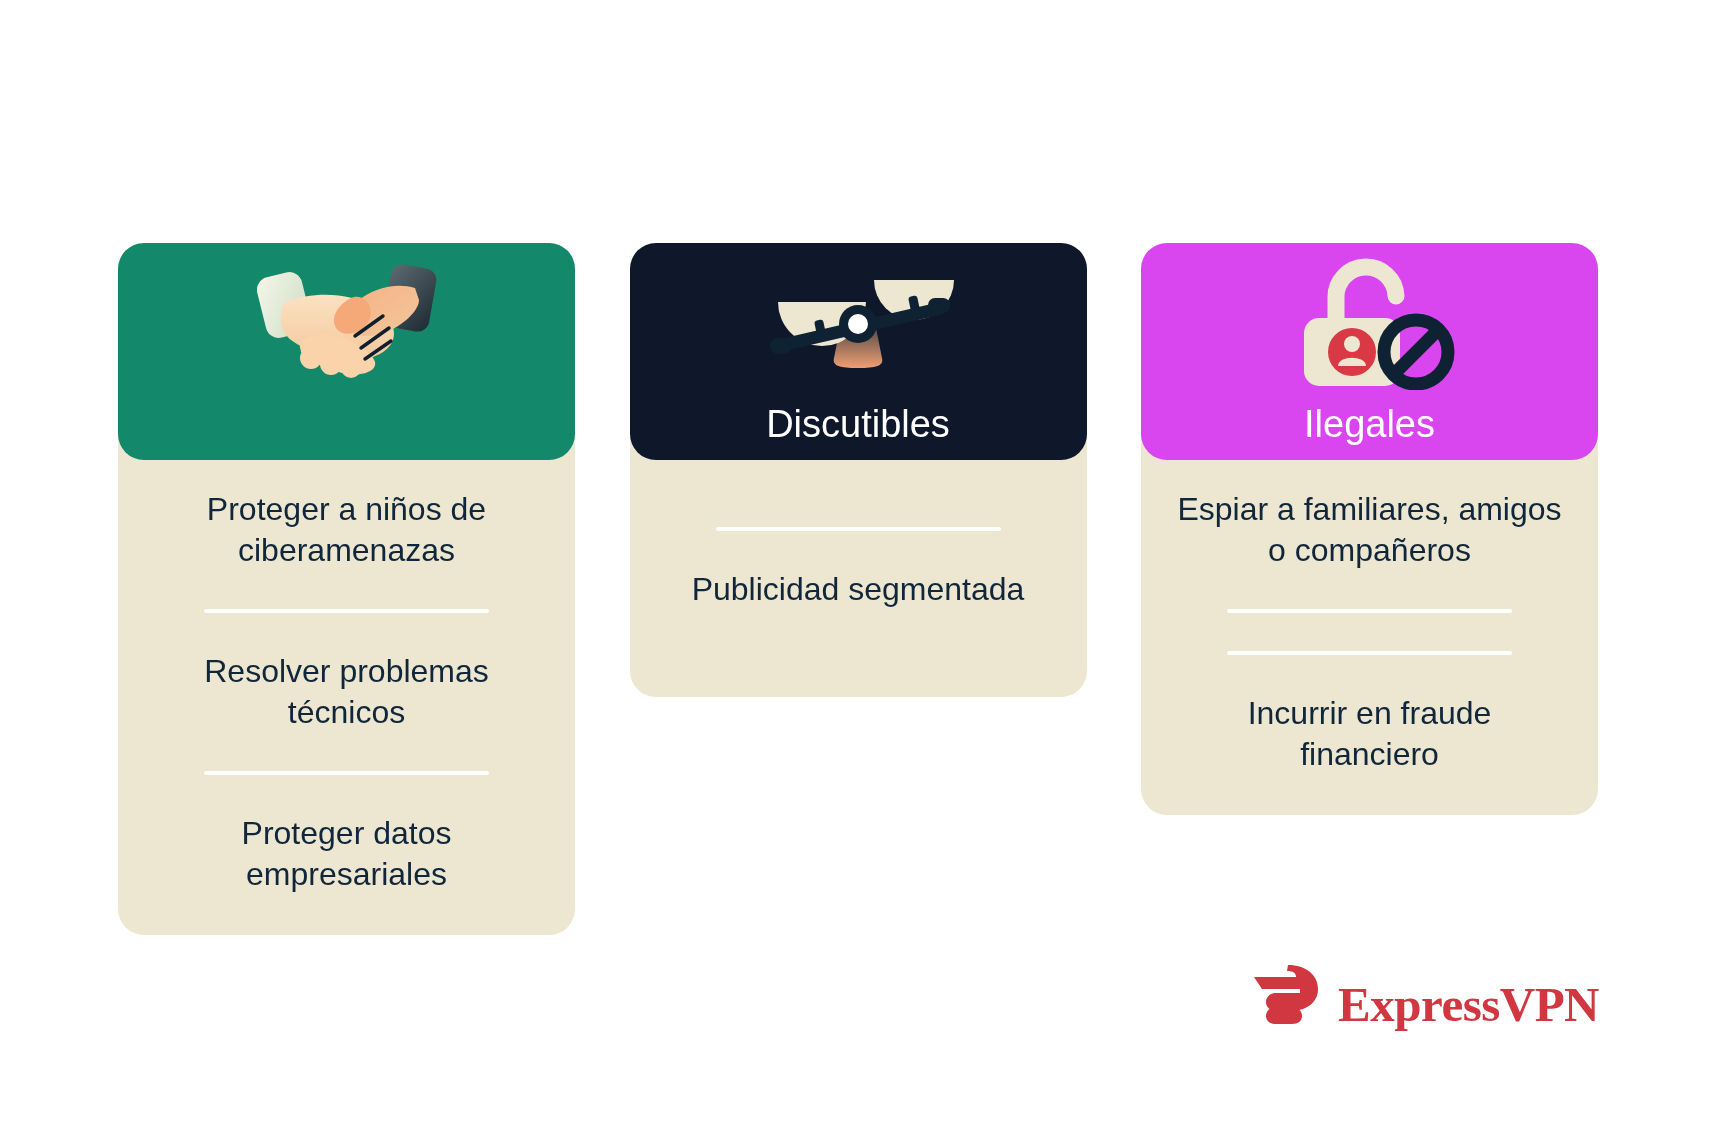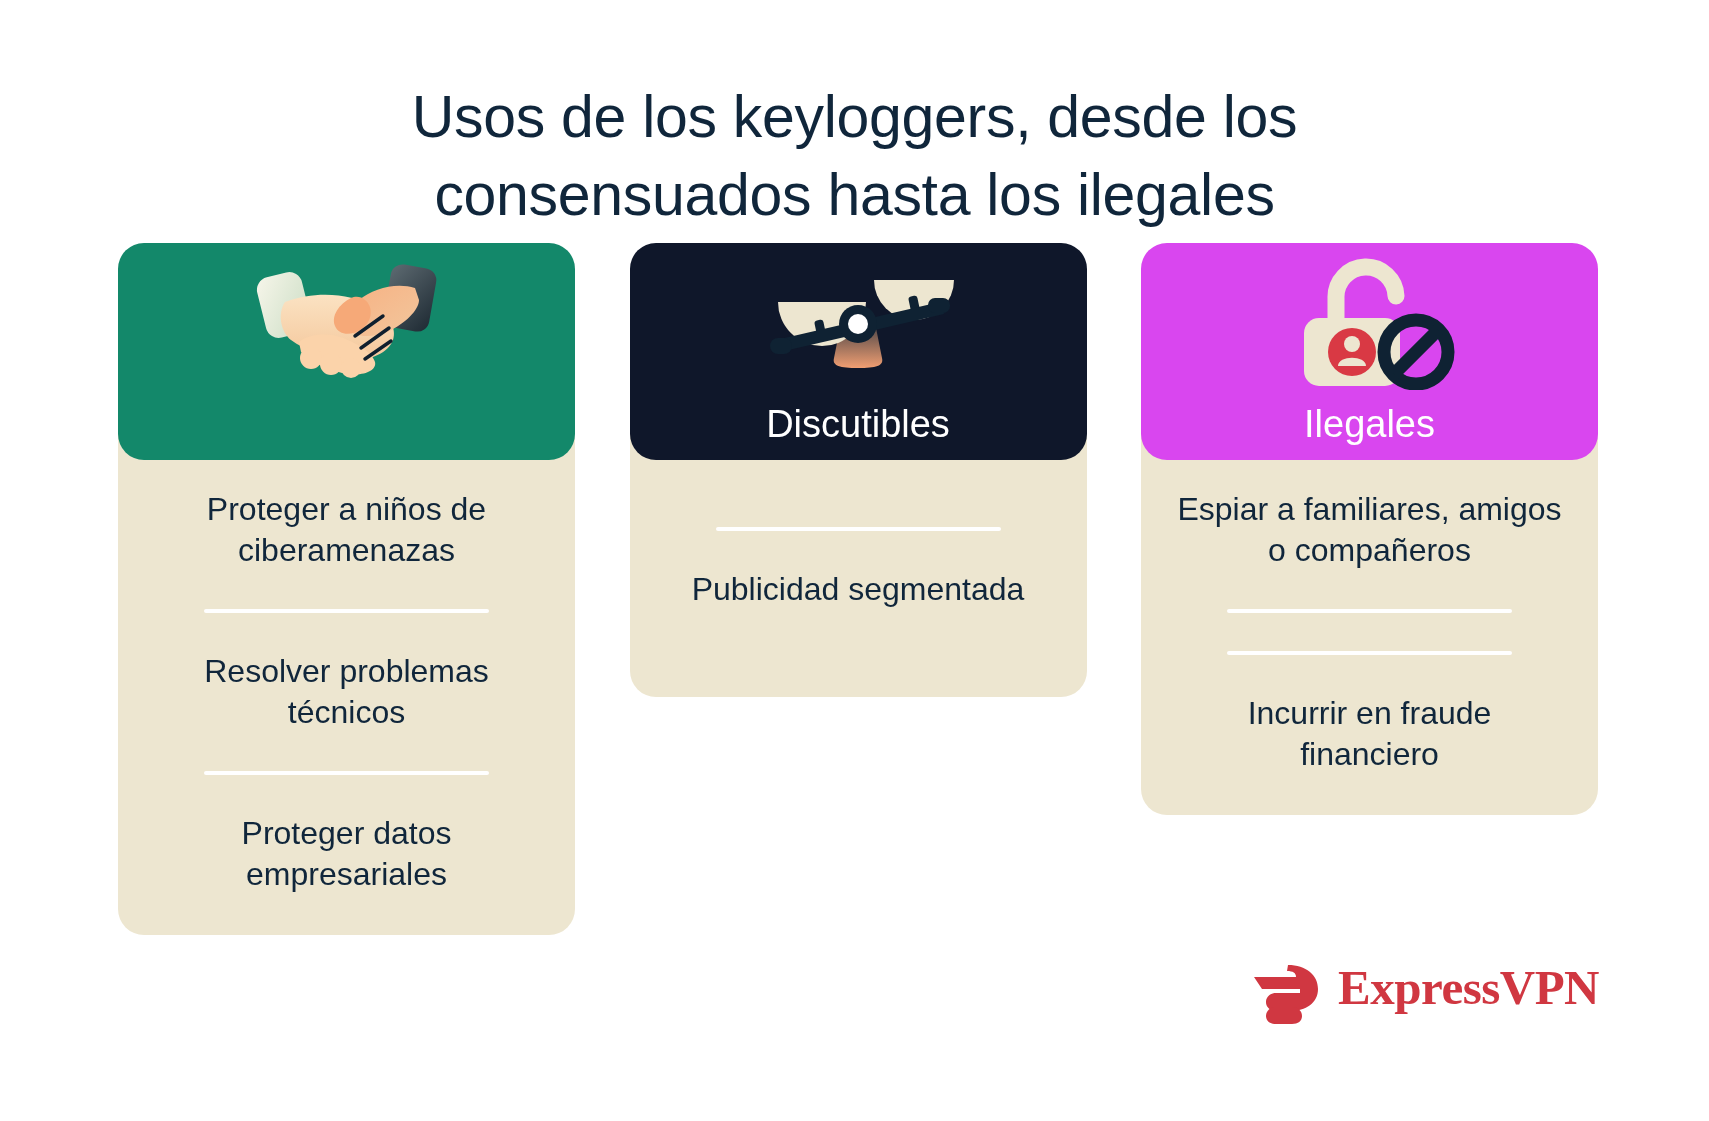--- a/index.html
+++ b/index.html
@@ -122,42 +122,38 @@
     margin: 38px auto;
     width: 285px;
   }
 
   
   .logo {
     position: absolute;
     right: 110px;
     bottom: 92px;
     display: flex;
-    align-items: flex-start;
+    align-items: flex-end;
     gap: 16px;
   }
   .logo-mark { display: block; }
   .logo-text {
     color: #D03741;
     font-family: "Liberation Serif", serif;
     font-size: 49px;
     font-weight: 700;
     letter-spacing: -0.5px;
     line-height: 1;
   }
 </style>
 </head>
 <body>
 
 <div class="page">
 
-  <h1 class="title">
-    <span class="title-line">Usos de los keyloggers, desde los</span>
-    <span class="title-line">consensuados hasta los ilegales</span>
-  </h1>
 
   <div class="cards">
 
     <div class="card card--left">
       <div class="card-header green">
         <div class="icon-wrap">
           <svg width="200" height="132" viewBox="0 0 200 132" xmlns="http://www.w3.org/2000/svg">
             <defs>
               <linearGradient id="cuffL" x1="0" y1="0" x2="1" y2="1">
                 <stop offset="0%" stop-color="#F7F6EA"></stop>

